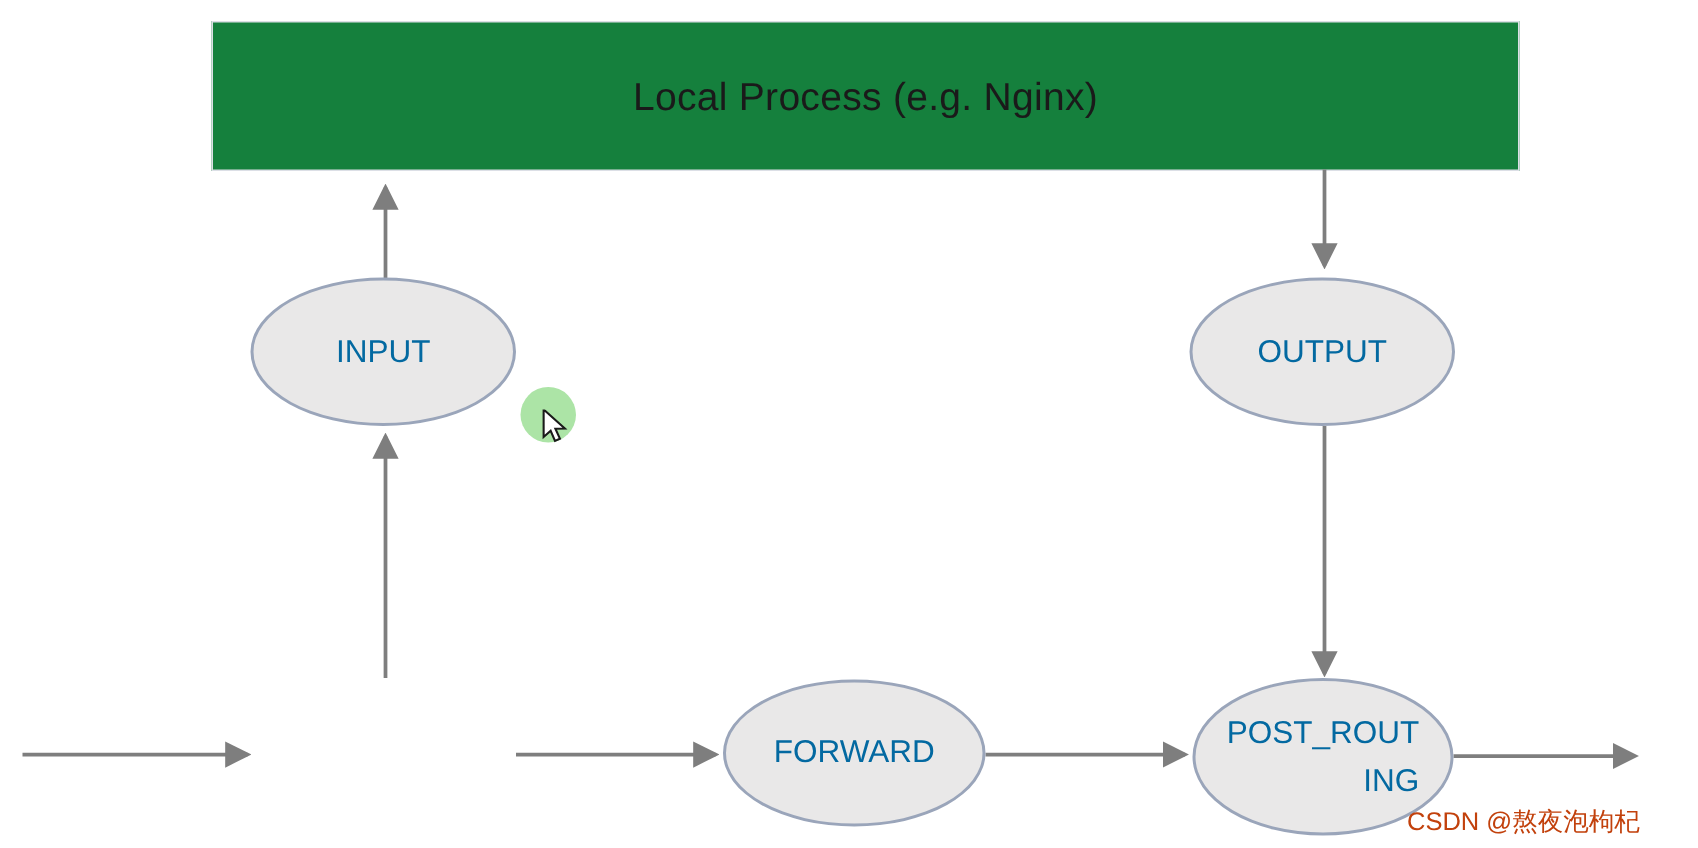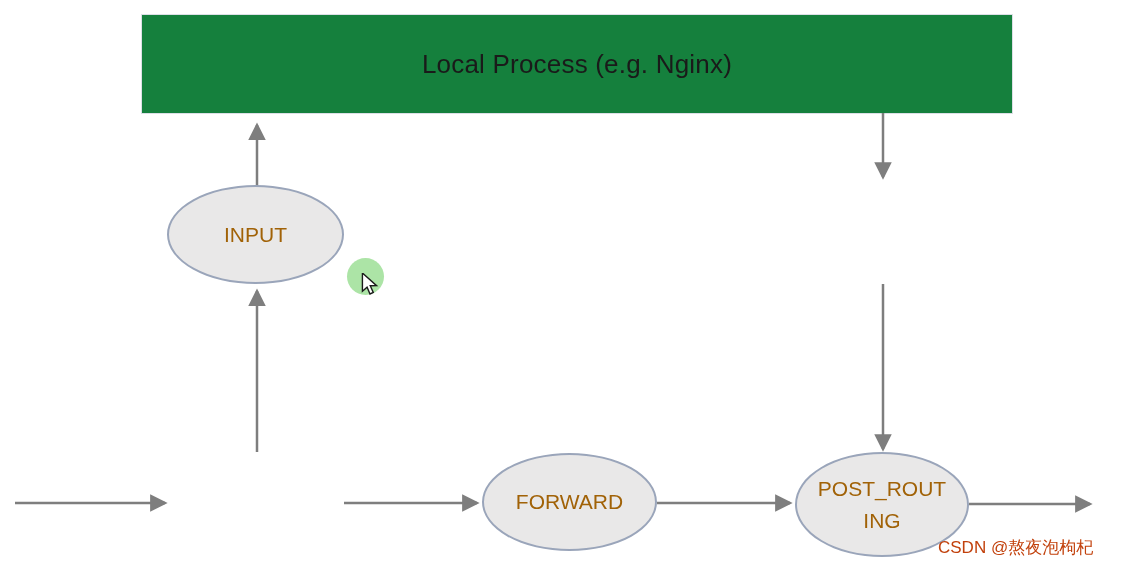--- a/index.html
+++ b/index.html
@@ -49,24 +49,24 @@
   
   .node {
     position: absolute;
     border-radius: 50%;
     background: #e9e8e8;
     border: 2px solid #9aa5ba;
     box-sizing: border-box;
     display: flex;
     align-items: center;
     justify-content: center;
-    text-align: center;
+    text-align: right;
     font-size: 21px;
     line-height: 32px;
-    color: #a16207;
+    color: #0369a1;
     white-space: pre-line;
   }
   .node-input        { left: 167px; top: 185px; width: 177px; height: 99px; }
   .node-output       { left: 793px; top: 185px; width: 177px; height: 99px; }
   .node-pre-routing  { left: 170px; top: 452px; width: 174px; height: 105px; }
   .node-forward      { left: 482px; top: 453px; width: 175px; height: 98px; }
   .node-post-routing { left: 795px; top: 452px; width: 174px; height: 105px; }
 
   
   .cursor-highlight {
@@ -116,20 +116,23 @@
     <line x1="969" y1="504" x2="1090" y2="504" marker-end="url(#ah)"></line>
     <line x1="257" y1="452" x2="257" y2="291" marker-end="url(#ah)"></line>
     <line x1="257" y1="186" x2="257" y2="125" marker-end="url(#ah)"></line>
     <line x1="883" y1="113" x2="883" y2="177" marker-end="url(#ah)"></line>
     <line x1="883" y1="284" x2="883" y2="449" marker-end="url(#ah)"></line>
   </svg>
 
   <div class="node node-input">
     <span>INPUT</span>
   </div>
+  <div class="node node-output">
+    <span>OUTPUT</span>
+  </div>
   <div class="node node-forward">
     <span>FORWARD</span>
   </div>
   <div class="node node-post-routing">
     <span>POST_ROUT
 ING</span>
   </div>
 
   <div class="cursor-highlight"></div>
   <svg class="mouse-cursor" viewBox="0 0 14 19">

